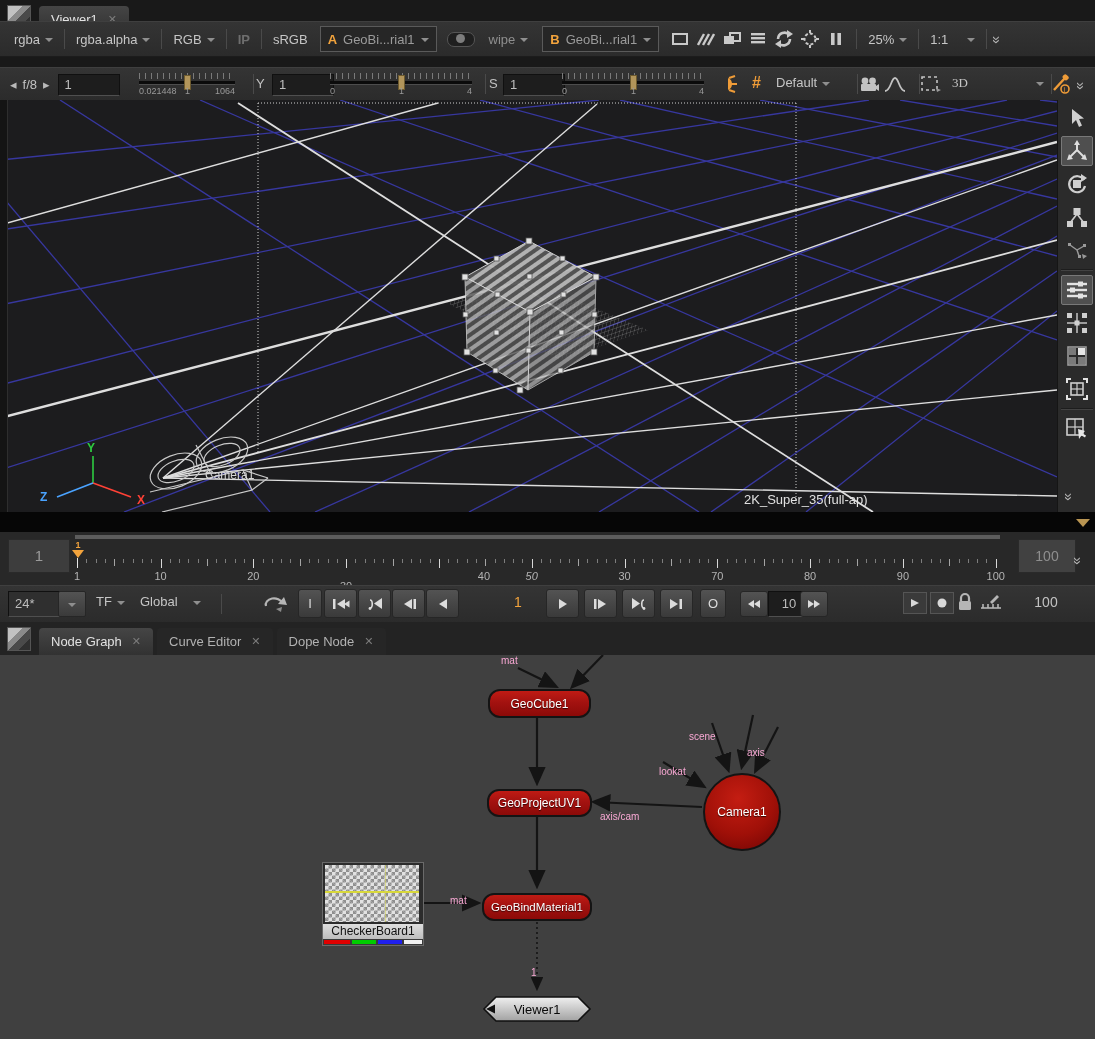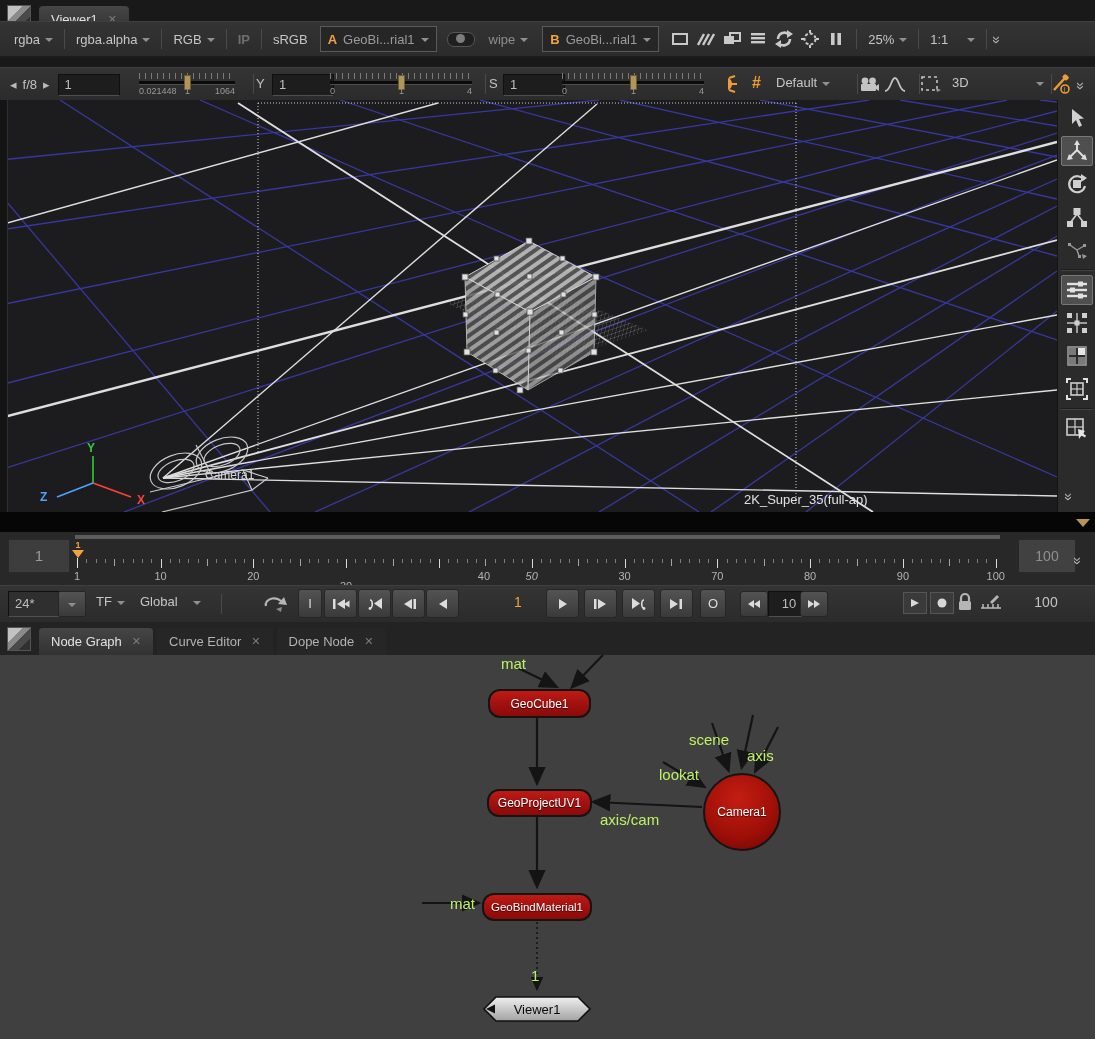--- a/index.html
+++ b/index.html
@@ -46,21 +46,21 @@
   .tbtn svg{display:block;}
   .mini{position:absolute;top:6px;width:22px;height:20px;background:#3a3a3a;border:1px solid #555;
         display:flex;align-items:center;justify-content:center;}
   
   .tick{position:absolute;top:27px;width:1px;height:4px;background:#7d7d7d;}
   .tick.t5{height:7px;background:#a5a5a5;}
   .tick.t10{height:9px;background:#d8d8d8;}
   .tick-label{position:absolute;top:38px;width:26px;margin-left:-13px;text-align:center;
               font-size:11px;color:#b4b4b4;}
   
-  .dag-label{position:absolute;color:#bef264;font-size:15px;white-space:nowrap;}
+  .dag-label{position:absolute;color:#f9a8d4;font-size:10px;white-space:nowrap;}
   .pill{position:absolute;border-radius:12px;border:2px solid #141414;
         background:linear-gradient(#c01b14 0%,#a31210 45%,#8c0a08 100%);
         color:#fff;display:flex;align-items:center;justify-content:center;
         font-size:12px;text-shadow:0 1px 1px rgba(0,0,0,.7);}
   .rtb-icon{width:30px;height:28px;margin:3px auto;display:flex;align-items:center;justify-content:center;border:1px solid transparent;}
   .rtb-icon.active{background:#4f4f4f;border:1px solid #787878;border-radius:2px;}
   .rtb-div{height:1px;background:#1d1d1d;border-bottom:1px solid #424242;margin:4px 3px;}
 </style>
 </head>
 <body>
@@ -249,21 +249,21 @@
         <path d="M1 15 C 7 15 7 2 11 2 C 15 2 15 15 21 15" fill="none" stroke="#c3c3c3" stroke-width="1.8"></path>
       </svg>
   </div>
   <div class="sep abs" style="left:912px;top:6px;"></div>
   <div class="icon16 abs" style="left:918px;top:4px;">
     <svg width="22" height="18">
         <rect x="2" y="2" width="15" height="13" fill="none" stroke="#c3c3c3" stroke-width="1.6" stroke-dasharray="3 3"></rect>
         <path d="M16 13 L21 15 L17 17 Z" fill="#9a9a9a"></path>
       </svg>
   </div>
-  <div class="ddl abs" style="left:948px;top:7px;width:92px;justify-content:space-between;">
+  <div class="ddl abs" style="left:948px;top:7px;width:92px;justify-content:space-between;font-family:Liberation Serif, serif;">
     <span>3D</span>
       <span class="dda"></span>
   </div>
   <div class="sep abs" style="left:1044px;top:6px;"></div>
   <div class="icon16 abs" style="left:1048px;top:4px;">
     <svg width="22" height="20" viewBox="0 0 22 20">
       <line x1="4" y1="16" x2="15" y2="4" stroke="#ef9c38" stroke-width="2.4"></line>
       <rect x="13" y="1" width="6" height="5" rx="2" transform="rotate(45 16 3)" fill="#ef9c38"></rect>
       <circle cx="15" cy="15" r="4" fill="none" stroke="#ef9c38" stroke-width="1.6"></circle>
       <text x="13.6" y="18" font-size="7" fill="#ef9c38" font-family="Liberation Sans">i</text>
@@ -786,20 +786,35 @@
   <div class="dag-label" style="left:659px;top:111px;">lookat</div>
   <div class="dag-label" style="left:600px;top:156px;">axis/cam</div>
   <div class="dag-label" style="left:450px;top:240px;">mat</div>
   <div class="dag-label" style="left:531px;top:312px;">1</div>
 
   <div class="pill" style="left:488px;top:34px;width:99px;height:25px;">GeoCube1</div>
   <div class="pill" style="left:487px;top:134px;width:101px;height:24px;">GeoProjectUV1</div>
   <div class="pill" style="left:703px;top:118px;width:74px;height:74px;border-radius:50%;background:radial-gradient(circle at 45% 32%,#c41d12 0%,#a01008 55%,#6e0404 100%);">Camera1</div>
   <div class="pill" style="left:482px;top:238px;width:106px;height:24px;font-size:11.5px;">GeoBindMaterial1</div>
 
+  <div class="abs" style="left:322px;top:207px;width:100px;height:82px;border:1px solid #6a6a6a;background:#2c2c2c;">
+    <div class="abs" style="left:2px;top:2px;width:94px;height:57px;background-color:#e2e2e2;
+         background-image:linear-gradient(45deg,#8f8f8f 25%,transparent 25%,transparent 75%,#8f8f8f 75%),linear-gradient(45deg,#8f8f8f 25%,transparent 25%,transparent 75%,#8f8f8f 75%);
+         background-size:7px 7px;background-position:0 0,3.5px 3.5px;">
+      <div class="abs" style="left:0;top:26px;width:94px;height:2px;background:#d8d83a;"></div>
+      <div class="abs" style="left:60px;top:0;width:1px;height:57px;background:rgba(216,216,80,0.55);"></div>
+    </div>
+    <div class="abs" style="left:0;top:61px;width:100px;height:15px;background:linear-gradient(#dedede,#bdbdbd);color:#101010;font-size:12px;text-align:center;line-height:15px;">CheckerBoard1</div>
+    <div class="abs" style="left:0;top:76px;width:100px;height:6px;background:#3a3a3a;">
+      <span class="abs" style="left:1px;top:1px;width:26px;height:4px;background:#e00000;"></span>
+      <span class="abs" style="left:29px;top:1px;width:24px;height:4px;background:#00cc00;"></span>
+      <span class="abs" style="left:55px;top:1px;width:24px;height:4px;background:#2020ee;"></span>
+      <span class="abs" style="left:81px;top:1px;width:18px;height:4px;background:#f2f2f2;"></span>
+    </div>
+  </div>
 
   <svg class="abs" style="left:482px;top:340px;" width="110" height="28">
     <defs>
         <linearGradient id="vgrad" x1="0" y1="0" x2="0" y2="1">
       <stop offset="0" stop-color="#f0f0f0"></stop>
           <stop offset="1" stop-color="#a2a2a2"></stop>
         </linearGradient>
       </defs>
     <polygon points="14,2 96,2 108,14 96,26 14,26 2,14" fill="url(#vgrad)" stroke="#111" stroke-width="1.6"></polygon>
     <path d="M4 14 L13 9.5 L13 18.5 Z" fill="#111"></path>

